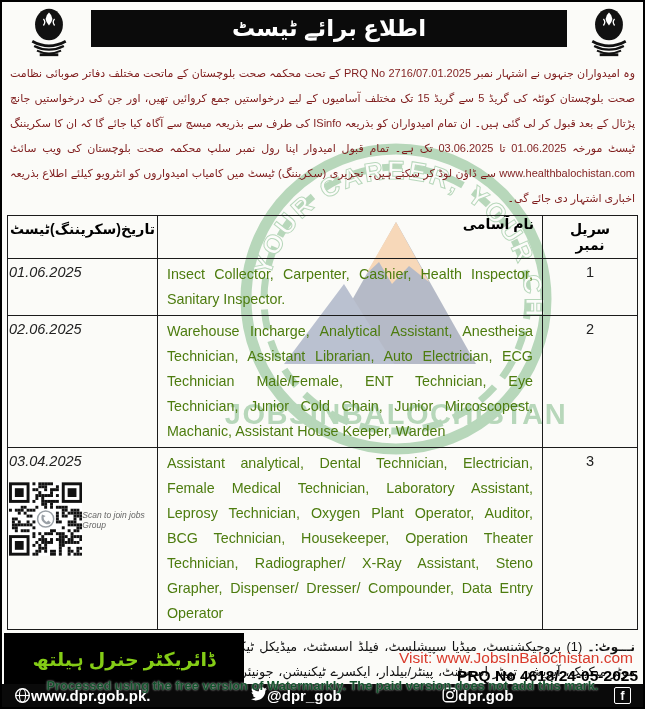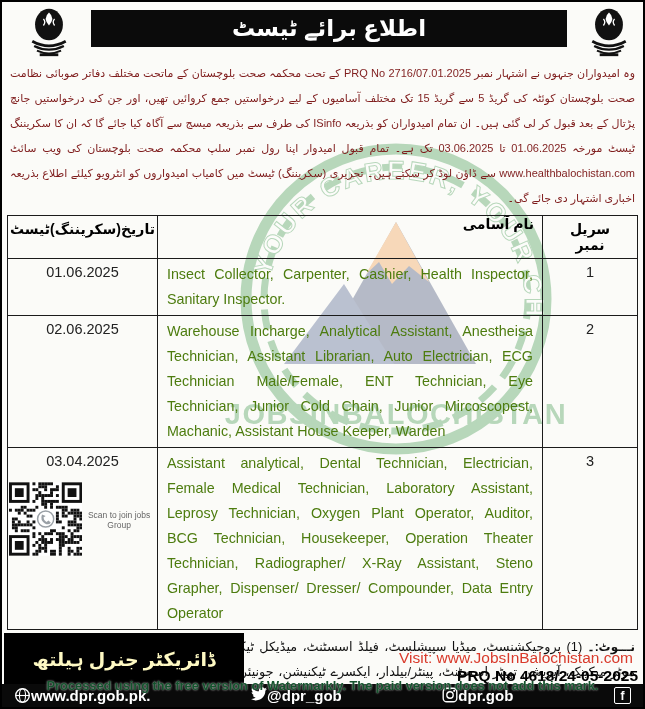--- a/index.html
+++ b/index.html
@@ -26,32 +26,32 @@
   
   .intro{direction:rtl;text-align:justify;padding:3px 8px 2px 8px;
     font-size:11px;line-height:25px;color:#7f1d1d;}
   
   table.jobs{border-collapse:collapse;width:calc(100% - 10px);margin:2px 5px 0 5px;
     background:transparent;}
   table.jobs th,table.jobs td{border:1.6px solid #1b1b1b;vertical-align:top;}
   th.h-date{width:116px;font-size:14px;padding:5px 2px;direction:rtl;}
   th.h-post{font-size:14px;text-align:right;direction:rtl;padding:0 8px;}
   th.h-serial{width:58px;font-size:14px;padding:5px 18px;direction:rtl;}
-  td.c-date{width:116px;text-align:center;font-size:14.5px;padding-top:5px;color:#222;}
+  td.c-date{width:116px;text-align:left;font-size:14.5px;padding-top:5px;color:#222;font-style:italic;}
   td.c-post{font-size:14.3px;line-height:25px;text-align:justify;padding:3px 9px;color:#4d7c0f;}
   td.c-serial{width:58px;text-align:center;font-size:14.5px;padding-top:5px;color:#222;}
   .qr-wrap{margin-top:6px;display:flex;flex-direction:row;align-items:center;}
   .qr-caption{font-size:8.5px;color:#666;margin-top:2px;}
   
   .note{direction:rtl;text-align:justify;padding:5px 8px 0 8px;
     font-size:12.8px;line-height:23.5px;color:#111;}
   .note b{font-size:12px;}
   
   .sig-box{position:absolute;left:2px;top:631px;width:240px;height:52px;background:#000;
-    color:#fef9c3;z-index:3;display:flex;flex-direction:column;align-items:center;
+    color:#84cc16;z-index:3;display:flex;flex-direction:column;align-items:center;
     justify-content:center;font-weight:bold;font-size:19px;line-height:25px;direction:rtl;}
   .visit{position:absolute;right:10px;top:647px;color:#d93a2b;font-size:15.5px;z-index:3;}
   .prq{position:absolute;right:5px;top:665px;color:#000;font-weight:bold;font-size:15.5px;z-index:3;}
   .wmly{position:absolute;left:0;right:0;top:676px;text-align:center;z-index:6;
     color:#14532d;font-weight:bold;font-size:12.8px;
     text-shadow:0 0 2px rgba(255,255,255,.9);}
   .social{position:absolute;left:0;right:0;bottom:0;height:23px;background:#0a0a0a;
     z-index:5;display:flex;align-items:center;justify-content:space-between;
     padding:0 12px;color:#fff;font-weight:bold;font-size:15px;}
   .soc-item{display:flex;align-items:flex-start;gap:0;}

